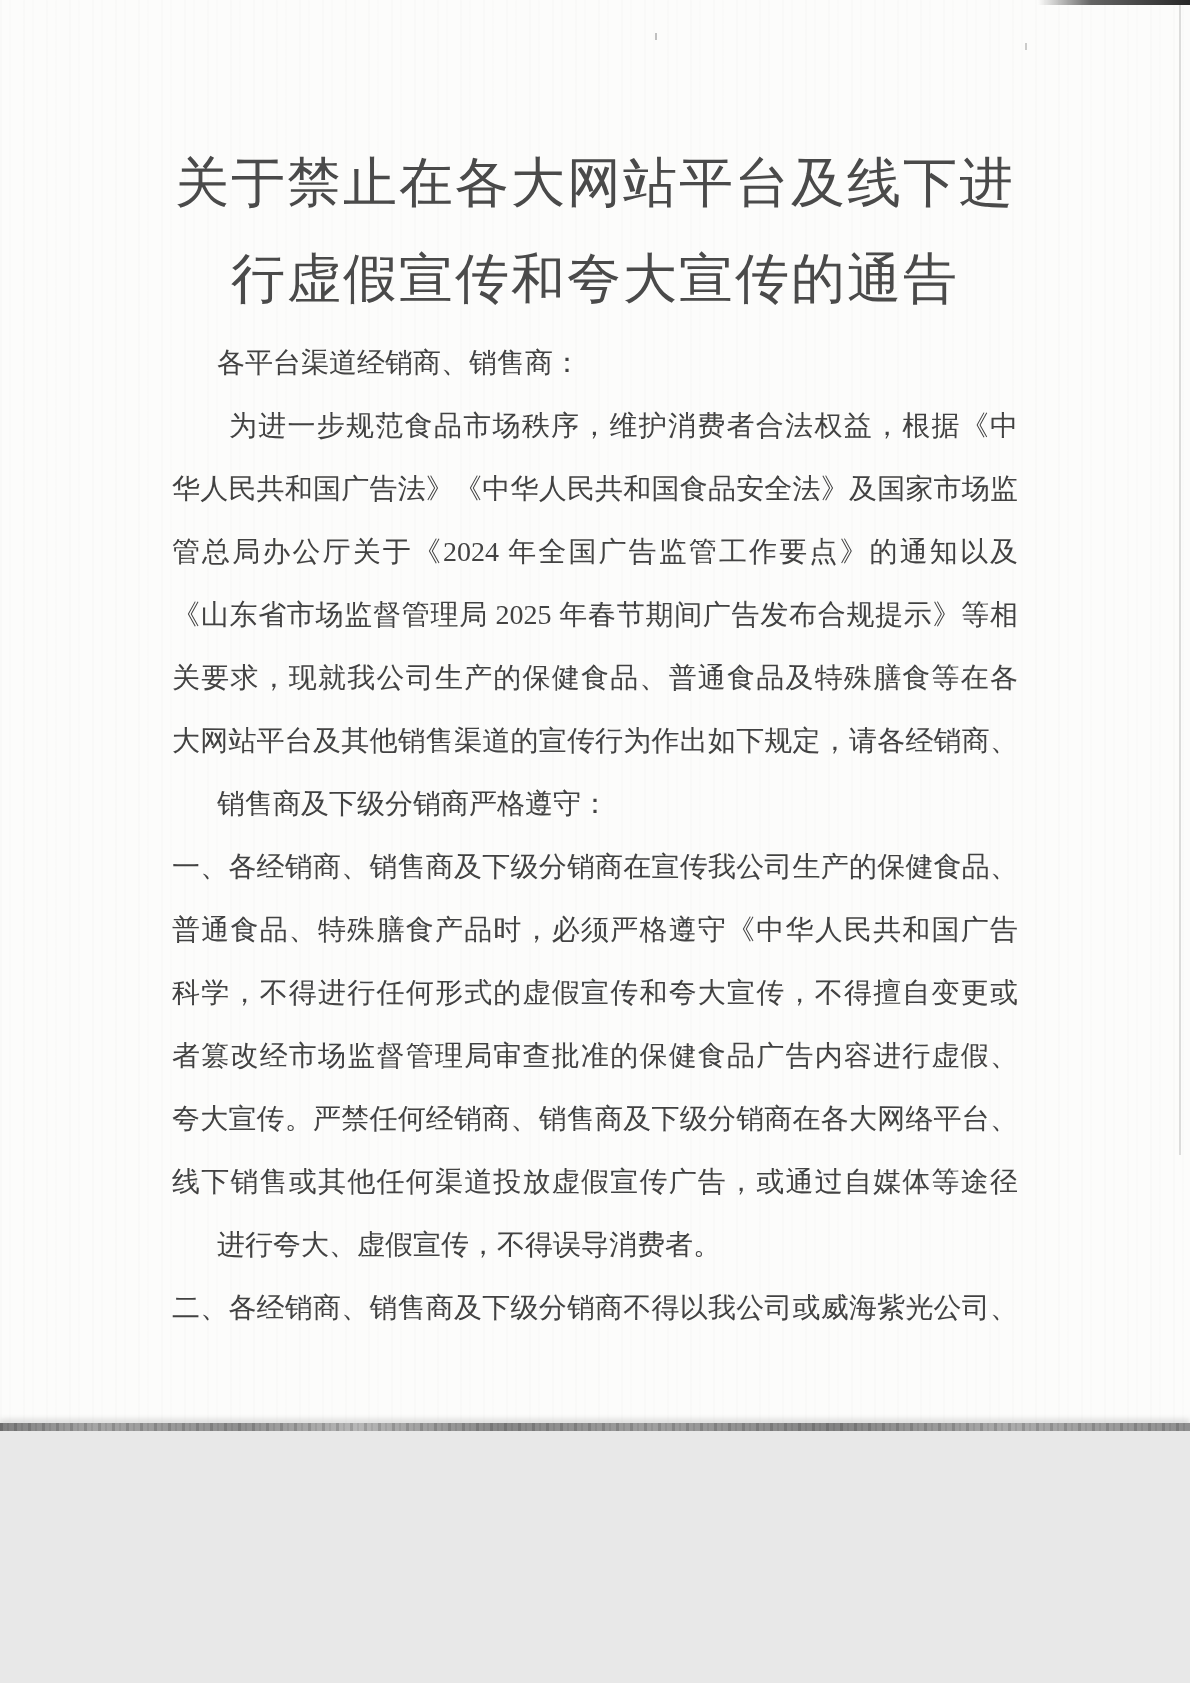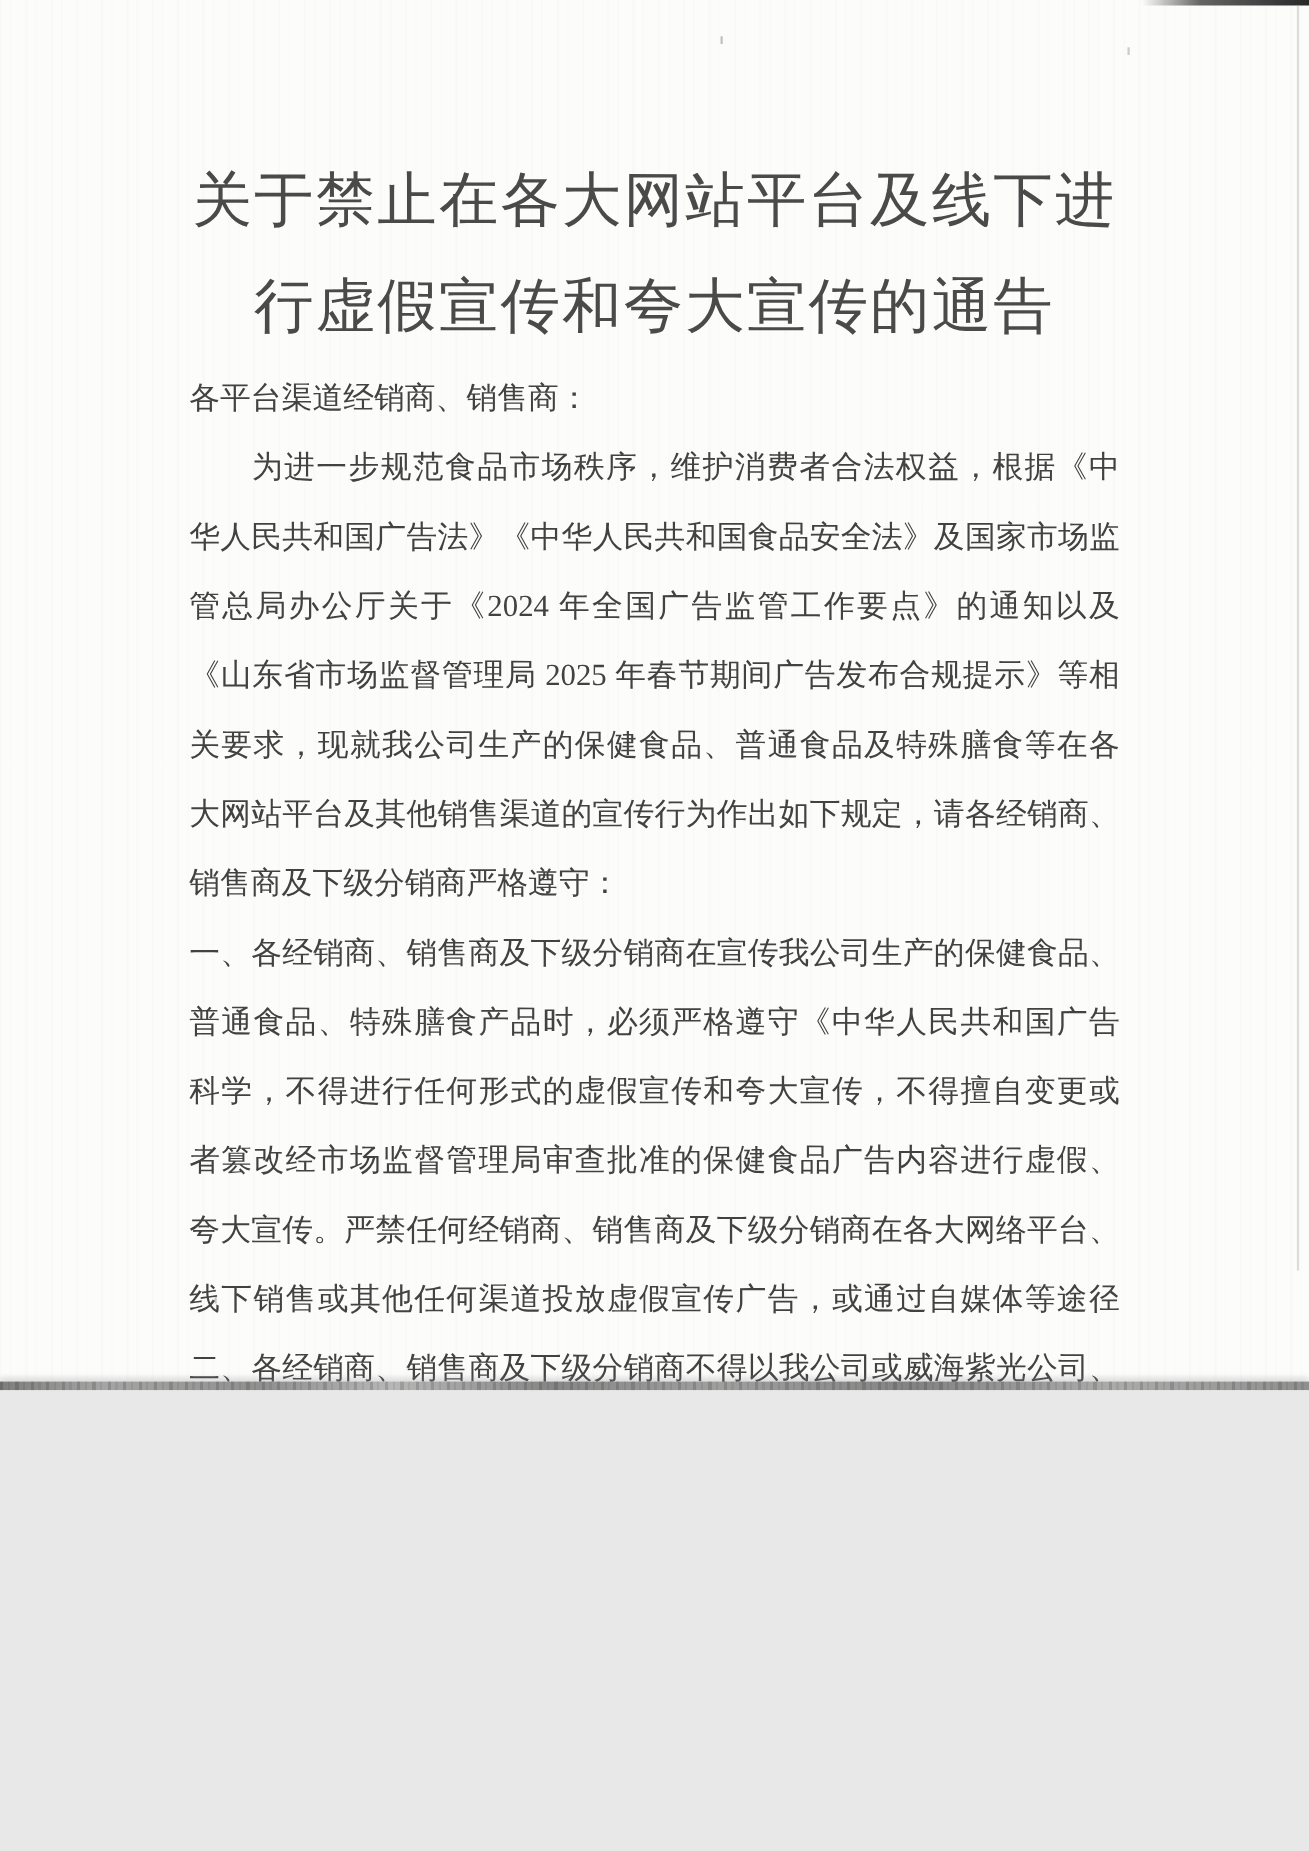--- a/index.html
+++ b/index.html
@@ -1,18 +1,18 @@
 <!DOCTYPE html>
 <html><head>
 <meta charset="utf-8">
 <style>
   html,body{margin:0;padding:0;background:#e8e8e8;}
   .page{
     position:relative;
-    width:1190px;height:1264px;
+    width:1190px;height:1431px;
     margin:0 auto;
     background:#fcfcfb;
     background-image:repeating-linear-gradient(90deg,
       rgba(0,0,0,0.012) 0 2px, rgba(0,0,0,0) 2px 9px,
       rgba(0,0,0,0.008) 9px 11px, rgba(0,0,0,0) 11px 23px);
     overflow:hidden;
     font-family:"Liberation Serif","DejaVu Serif",serif;
   }
   .title{
     position:absolute;top:134px;left:0;right:0;
@@ -21,21 +21,21 @@
     color:#4a4a4a;font-weight:500;
     font-family:"Liberation Sans","DejaVu Sans",sans-serif;
   }
   .title .tline{white-space:nowrap;}
   .body-block{
     position:absolute;left:172px;top:331px;width:846px;
     font-size:28px;line-height:63px;color:#424242;
   }
   .line{white-space:normal;}
   .j{text-align:justify;text-align-last:justify;text-justify:inter-character;}
-  .left{text-align:left;text-align-last:left;}
+  .left{text-align:left;text-align-last:left;margin-left:45px;}
   .indent{text-indent:57px;}
   
   .edge-top-line{
     position:absolute;top:0;right:0;width:152px;height:5px;
     background:linear-gradient(to right, rgba(60,60,60,0) 0%, rgba(50,50,50,0.75) 35%, #282828 100%);
   }
   .edge-right-line{
     position:absolute;top:5px;right:9px;width:2px;height:1150px;
     background:rgba(168,168,168,0.38);
   }
@@ -91,20 +91,21 @@
     <div class="line j">《山东省市场监督管理局 2025 年春节期间广告发布合规提示》等相</div>
     <div class="line j">关要求，现就我公司生产的保健食品、普通食品及特殊膳食等在各</div>
     <div class="line j">大网站平台及其他销售渠道的宣传行为作出如下规定，请各经销商、</div>
     <div class="line left">销售商及下级分销商严格遵守：</div>
     <div class="line j">一、各经销商、销售商及下级分销商在宣传我公司生产的保健食品、</div>
     <div class="line j">普通食品、特殊膳食产品时，必须严格遵守《中华人民共和国广告</div>
     <div class="line j">科学，不得进行任何形式的虚假宣传和夸大宣传，不得擅自变更或</div>
     <div class="line j">者篡改经市场监督管理局审查批准的保健食品广告内容进行虚假、</div>
     <div class="line j">夸大宣传。严禁任何经销商、销售商及下级分销商在各大网络平台、</div>
     <div class="line j">线下销售或其他任何渠道投放虚假宣传广告，或通过自媒体等途径</div>
+    <div class="line left">进行夸大、虚假宣传，不得误导消费者。</div>
     <div class="line j">二、各经销商、销售商及下级分销商不得以我公司或威海紫光公司、</div>
   </div>
 
   <div class="noise"></div>
   <div class="speck"></div>
   <div class="scan-band"></div>
 
 </div>
 
 </body></html>

